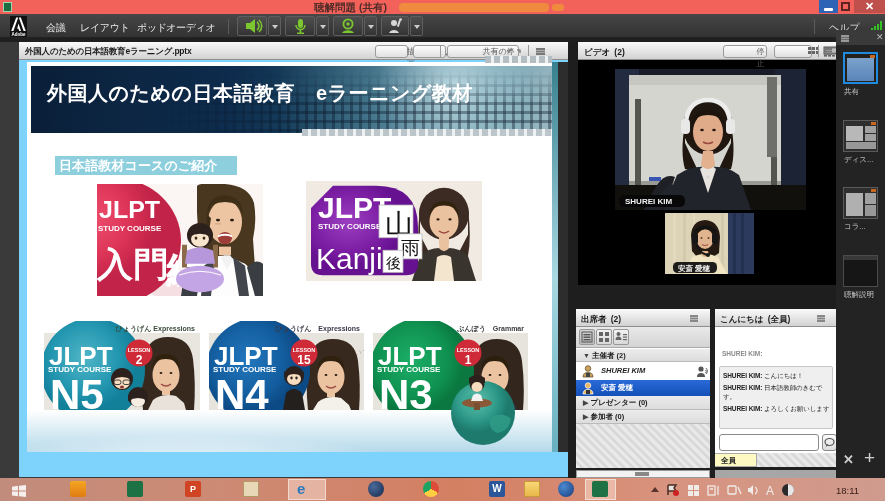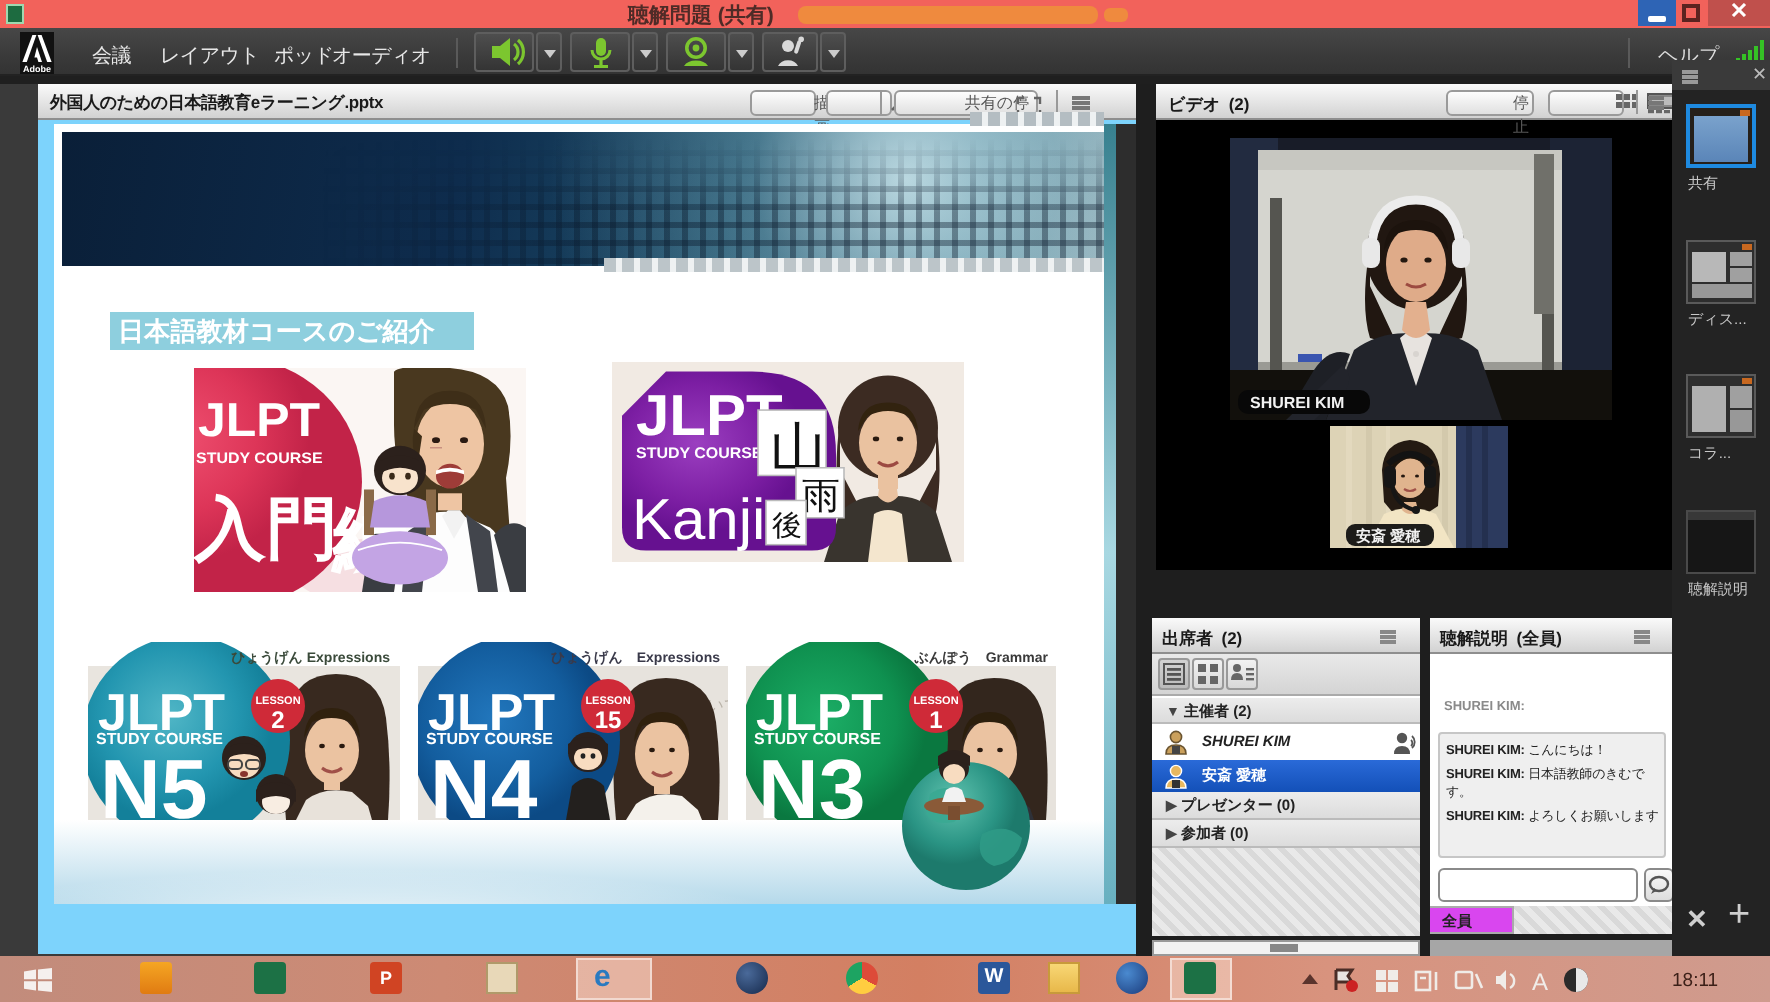--- a/index.html
+++ b/index.html
@@ -84,21 +84,21 @@
 #at-scroll { left:576px; top:470px; width:134px; height:8px; background:#f2f2f2; border:1px solid #999; }
 
 #chatpod { left:715px; top:309px; width:121px; height:158px; background:#fff; }
 #ch-head { left:0; top:0; width:121px; height:18px; }
 #ch-msgbox { left:4px; top:57px; width:114px; height:63px; background:#efefef;
   border:1px solid #c6c6c6; border-radius:2px; font-size:6.5px; color:#222; padding:4px 3px; line-height:9.5px; letter-spacing:-0.1px; }
 #ch-input { left:4px; top:125px; width:100px; height:17px; background:#fff;
   border:1px solid #8a8a8a; border-radius:3px; }
 #ch-send { left:107px; top:125px; width:15px; height:17px; background:linear-gradient(#fafafa,#ddd);
   border:1px solid #8a8a8a; border-radius:3px; }
-#ch-tab { left:0; top:144px; width:42px; height:14px; background:#d946ef; border:1px solid #aaa;
+#ch-tab { left:0; top:144px; width:42px; height:14px; background:#fef9c3; border:1px solid #aaa;
   border-left:none; font-size:7.5px; font-weight:bold; color:#222; line-height:14px; padding-left:6px; }
 #ch-hatch { left:42px; top:144px; width:79px; height:14px;
   background:repeating-linear-gradient(45deg,#e9e9e9 0 3px,#d9d9d9 3px 6px); }
 #ch-scroll { left:715px; top:470px; width:121px; height:8px; background:#a6a6a6; }
 
 #sidebar { left:836px; top:30px; width:49px; height:448px; background:#232323; }
 #sb-head { left:0; top:0; width:49px; height:15px; background:#3a3a3a; }
 .thumb { left:7px; width:35px; height:32px; }
 .thlabel { left:8px; font-size:7.5px; color:#c8c8c8; }
 
@@ -211,20 +211,21 @@
         <path d="M1 4 v-3 h3 M9 1 h3 v3 M12 7 v3 h-3 M4 10 h-3 v-3"></path>
       </g>
         </svg>
     </div>
     <div class="abs" style="left:509px; top:3px; width:1px; height:12px; background:#999;"></div>
     <div class="abs" style="left:517px; top:6px; width:9px; height:1.5px; background:#777; box-shadow:0 2.5px 0 #777, 0 5px 0 #777;"></div>
 
     <div class="abs" id="sp-page">
       <div class="abs" id="band">
         <div class="abs" id="bandgrid"></div>
+        <div class="abs" id="band-title">外国人のための日本語教育  eラーニング教材</div>
       </div>
       <div class="abs" id="graysq-top"></div>
       <div class="abs" id="graysq-bot"></div>
       <div class="abs" id="intro">日本語教材コースのご紹介</div>
       <div class="abs" id="sp-edge"></div>
       <div class="abs" id="wave"></div>
 
       <div class="abs" id="img1" style="left:70px; top:122px; width:166px; height:112px;">
       <svg width="166" height="112" viewBox="0 0 166 118" preserveAspectRatio="none">
         <defs>
@@ -620,21 +621,21 @@
     <div class="abs atrow grow" style="top:101px; height:14px; line-height:14px;">
       <span style="margin-left:7px; font-size:7px; color:#444;">▶</span> 参加者 (0)</div>
     <div class="abs" id="at-hatch"></div>
   </div>
   <div class="abs" id="at-scroll">
       <div class="abs" style="left:58px; top:1px; width:14px; height:4px; background:#888;"></div>
     </div>
 
   <div class="abs" id="chatpod">
     <div class="abs podhead" id="ch-head"></div>
-    <div class="abs" style="left:5px; top:5px; font-size:8.5px; font-weight:bold; color:#1a1a1a;">聴解説明 (全員)</div>
+    <div class="abs" style="left:5px; top:5px; font-size:8.5px; font-weight:bold; color:#1a1a1a;">こんにちは (全員)</div>
     <div class="abs" style="left:102px; top:6px; width:8px; height:1.5px; background:#888; box-shadow:0 2.5px 0 #888, 0 5px 0 #888;"></div>
     <div class="abs" style="left:7px; top:41px; font-size:6.5px; font-weight:bold; color:#8a8a8a;">SHUREI KIM:</div>
     <div class="abs" id="ch-msgbox">
       <div style="white-space:nowrap;"><b>SHUREI KIM:</b> こんにちは！</div>
       <div style="margin-top:2px; white-space:nowrap;"><b>SHUREI KIM:</b> 日本語教師のきむで</div>
       <div style="white-space:nowrap;">す。</div>
       <div style="margin-top:2px; white-space:nowrap;"><b>SHUREI KIM:</b> よろしくお願いします</div>
     </div>
     <div class="abs" id="ch-input"></div>
     <div class="abs" id="ch-send">

